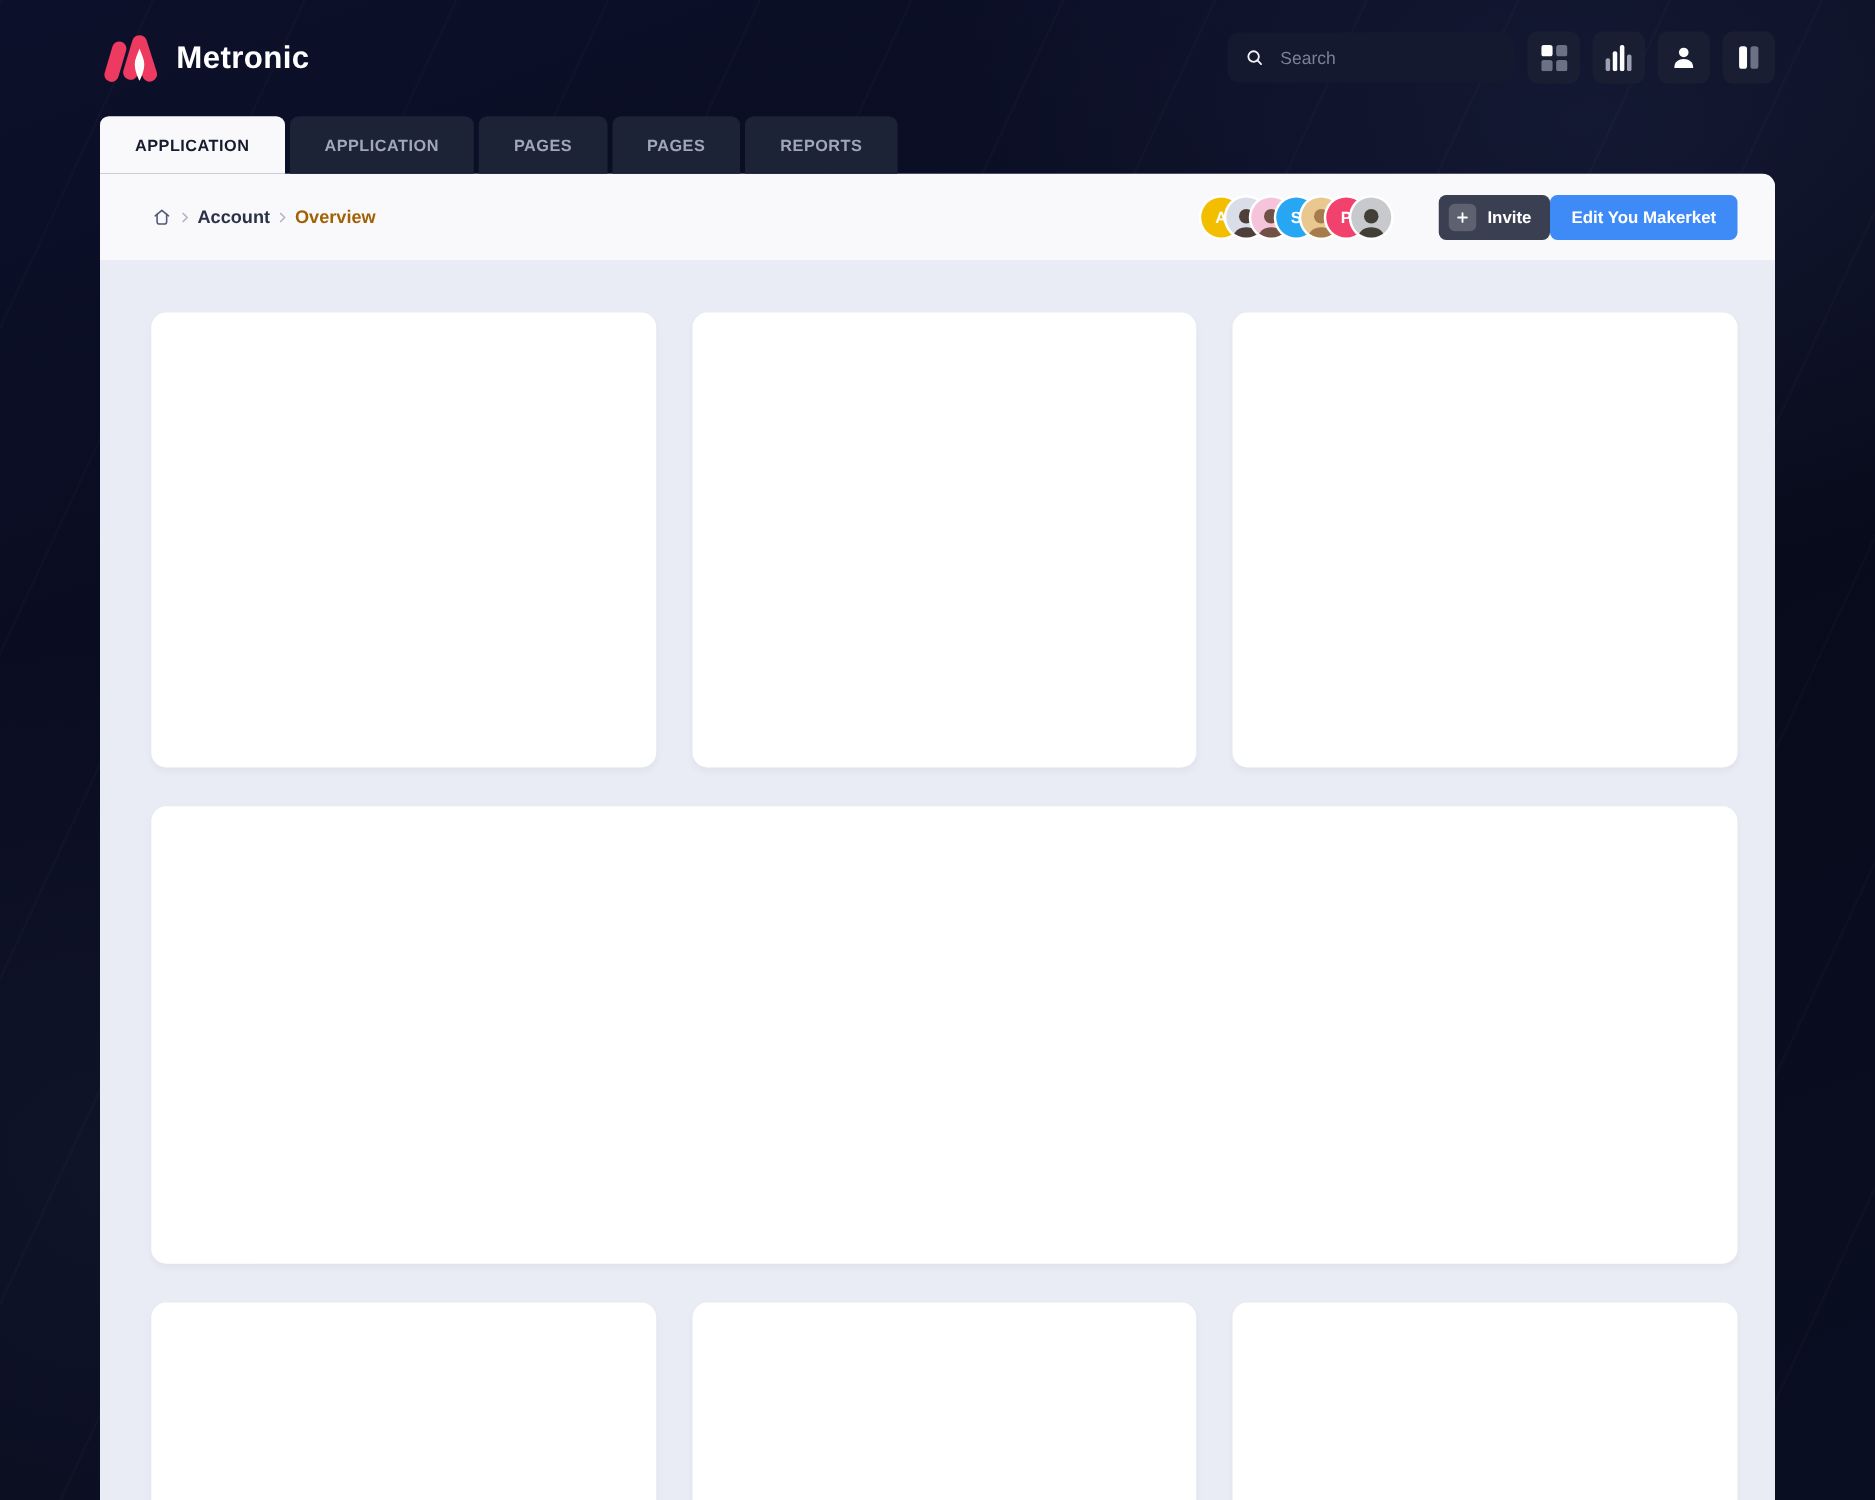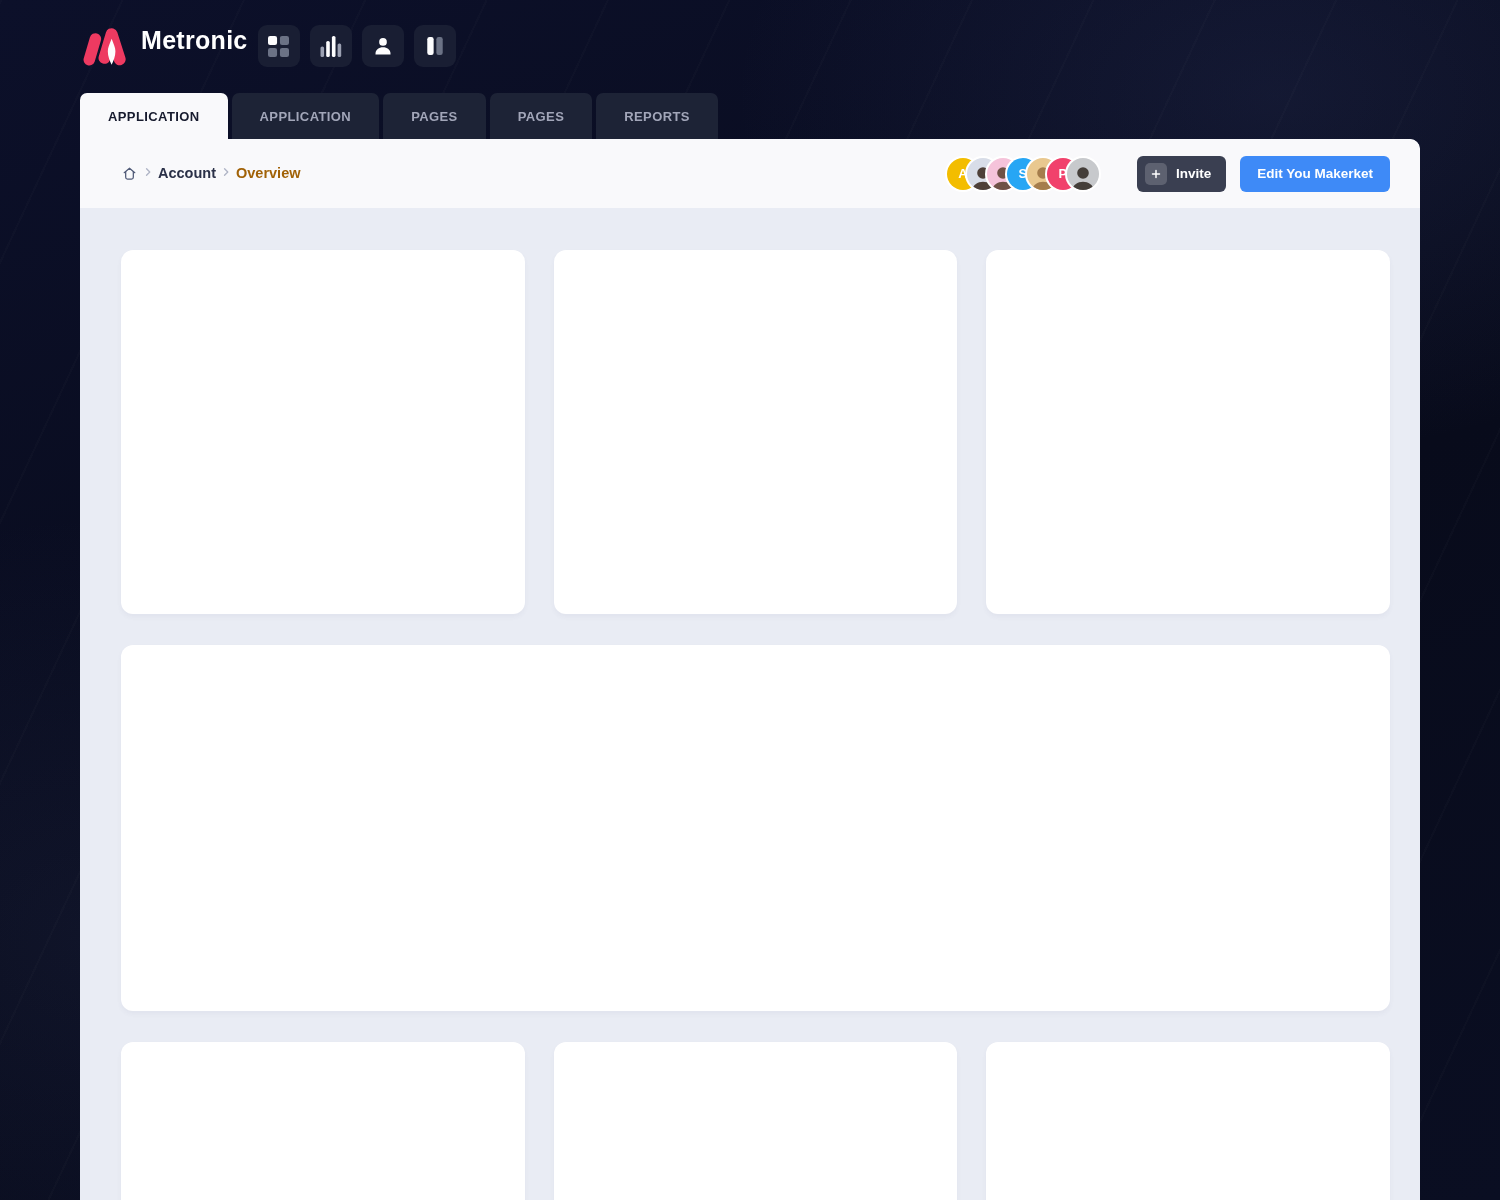--- a/index.html
+++ b/index.html
@@ -18,21 +18,21 @@
       repeating-linear-gradient(115deg, rgba(255,255,255,0.015) 0 2px, transparent 2px 110px),
       radial-gradient(900px 600px at 85% 8%, rgba(73,86,143,0.16), transparent 60%),
       radial-gradient(800px 700px at 6% 78%, rgba(73,86,143,0.12), transparent 60%),
       linear-gradient(160deg, #0c102a 0%, #080b1b 55%, #0a0e22 100%);
   }
   
   .topbar {
     position: absolute; left: 80px; right: 80px; top: 0; height: 92px;
     display: flex; align-items: center; z-index: 3;
   }
-  .brand { display: flex; gap: 13px; cursor: pointer; }
+  .brand { display: flex; align-items: center; gap: 13px; cursor: pointer; }
   .brand-name { color: #ffffff; font-size: 25px; font-weight: 700; letter-spacing: 0.3px; }
   .search {
     margin-left: auto; width: 202px; height: 40px;
     background: #141930; border-radius: 9px;
     display: flex; align-items: center; gap: 11px; padding: 0 14px;
   }
   .search input {
     background: transparent; border: none; outline: none;
     color: #cfd2dd; font-size: 14px; width: 100%;
     font-family: "Liberation Sans", sans-serif;
@@ -59,21 +59,21 @@
     background: #e9ecf4; border-radius: 0 10px 0 0;
     overflow: hidden; z-index: 2;
     display: flex; flex-direction: column;
   }
   .crumb-bar {
     flex: none; height: 69px; background: #f9f9fb;
     border-radius: 0 10px 0 0;
     display: flex; align-items: center; justify-content: space-between;
     padding: 0 30px 0 41px;
   }
-  .crumbs { display: flex; align-items: flex-start; gap: 3px; font-size: 14.5px; }
+  .crumbs { display: flex; align-items: center; gap: 3px; font-size: 14.5px; }
   .crumb-home { display: flex; align-items: center; cursor: pointer; }
   .crumb.strong { color: #2b3148; font-weight: 700; cursor: pointer; }
   .crumb.muted { color: #a16207; font-weight: 700; }
   .crumb-actions { display: flex; align-items: center; }
   .avatars { display: flex; margin-right: 38px; }
   .avatar {
     width: 32px; height: 32px; border-radius: 50%;
     box-shadow: 0 0 0 2px #ffffff;
     margin-left: -12px; overflow: hidden; cursor: pointer;
     display: flex; align-items: center; justify-content: center;
@@ -87,21 +87,21 @@
     color: #ffffff; font-size: 13.5px; font-weight: 700;
     display: inline-flex; align-items: center; cursor: pointer;
     font-family: "Liberation Sans", sans-serif;
   }
   .btn.invite { padding: 0 15px 0 8px; gap: 9px; }
   .plus-badge {
     width: 22px; height: 22px; border-radius: 5px;
     background: rgba(255,255,255,0.18);
     display: flex; align-items: center; justify-content: center;
   }
-  .btn.edit { padding: 16px 17px; margin-left: 14px; }
+  .btn.edit { padding: 16px 17px; }
   
   .content {
     flex: 1 1 auto; overflow: hidden;
     padding: 42px 30px 0 41px;
     display: grid;
     grid-template-columns: repeat(3, 1fr);
     grid-template-rows: 364px 366px 400px;
     column-gap: 29px; row-gap: 31px;
   }
   .card {
@@ -121,20 +121,27 @@
       <svg width="48" height="40" viewBox="0 0 50 42">
         <g fill="none" stroke="#ee3a61" stroke-linecap="round" stroke-linejoin="round">
           <path d="M9.5 35.5 L16 13.5" stroke-width="12"></path>
           <path d="M25.5 33.5 L33 8.5 L41.5 35" stroke-width="12.5"></path>
         </g>
         <path d="M33 13.5 C35.2 19 37 23.3 37 26.4 C37 31.6 34.9 36.9 33 40.6 C31.1 36.9 29 31.6 29 26.4 C29 23.3 30.8 19 33 13.5 Z" fill="#fdfdfd"></path>
       </svg>
       <span class="brand-name">Metronic</span>
     </div>
 
+    <div class="search">
+      <svg width="18" height="18" viewBox="0 0 24 24" fill="none" stroke="#f2f3f7" stroke-width="2.3" stroke-linecap="round">
+        <circle cx="10.8" cy="10.8" r="6.6"></circle>
+        <line x1="15.7" y1="15.7" x2="20.2" y2="20.2"></line>
+      </svg>
+      <input type="text" placeholder="Search" style="">
+    </div>
 
     <button class="iconbtn">
       <svg width="21" height="21" viewBox="0 0 22 22">
         <rect x="0" y="0" width="9.5" height="9.5" rx="2.2" fill="#fdfdfe"></rect>
         <rect x="12.5" y="0" width="9.5" height="9.5" rx="2.2" fill="#6b7285"></rect>
         <rect x="0" y="12.5" width="9.5" height="9.5" rx="2.2" fill="#6b7285"></rect>
         <rect x="12.5" y="12.5" width="9.5" height="9.5" rx="2.2" fill="#6b7285"></rect>
       </svg>
     </button>
     <button class="iconbtn">

